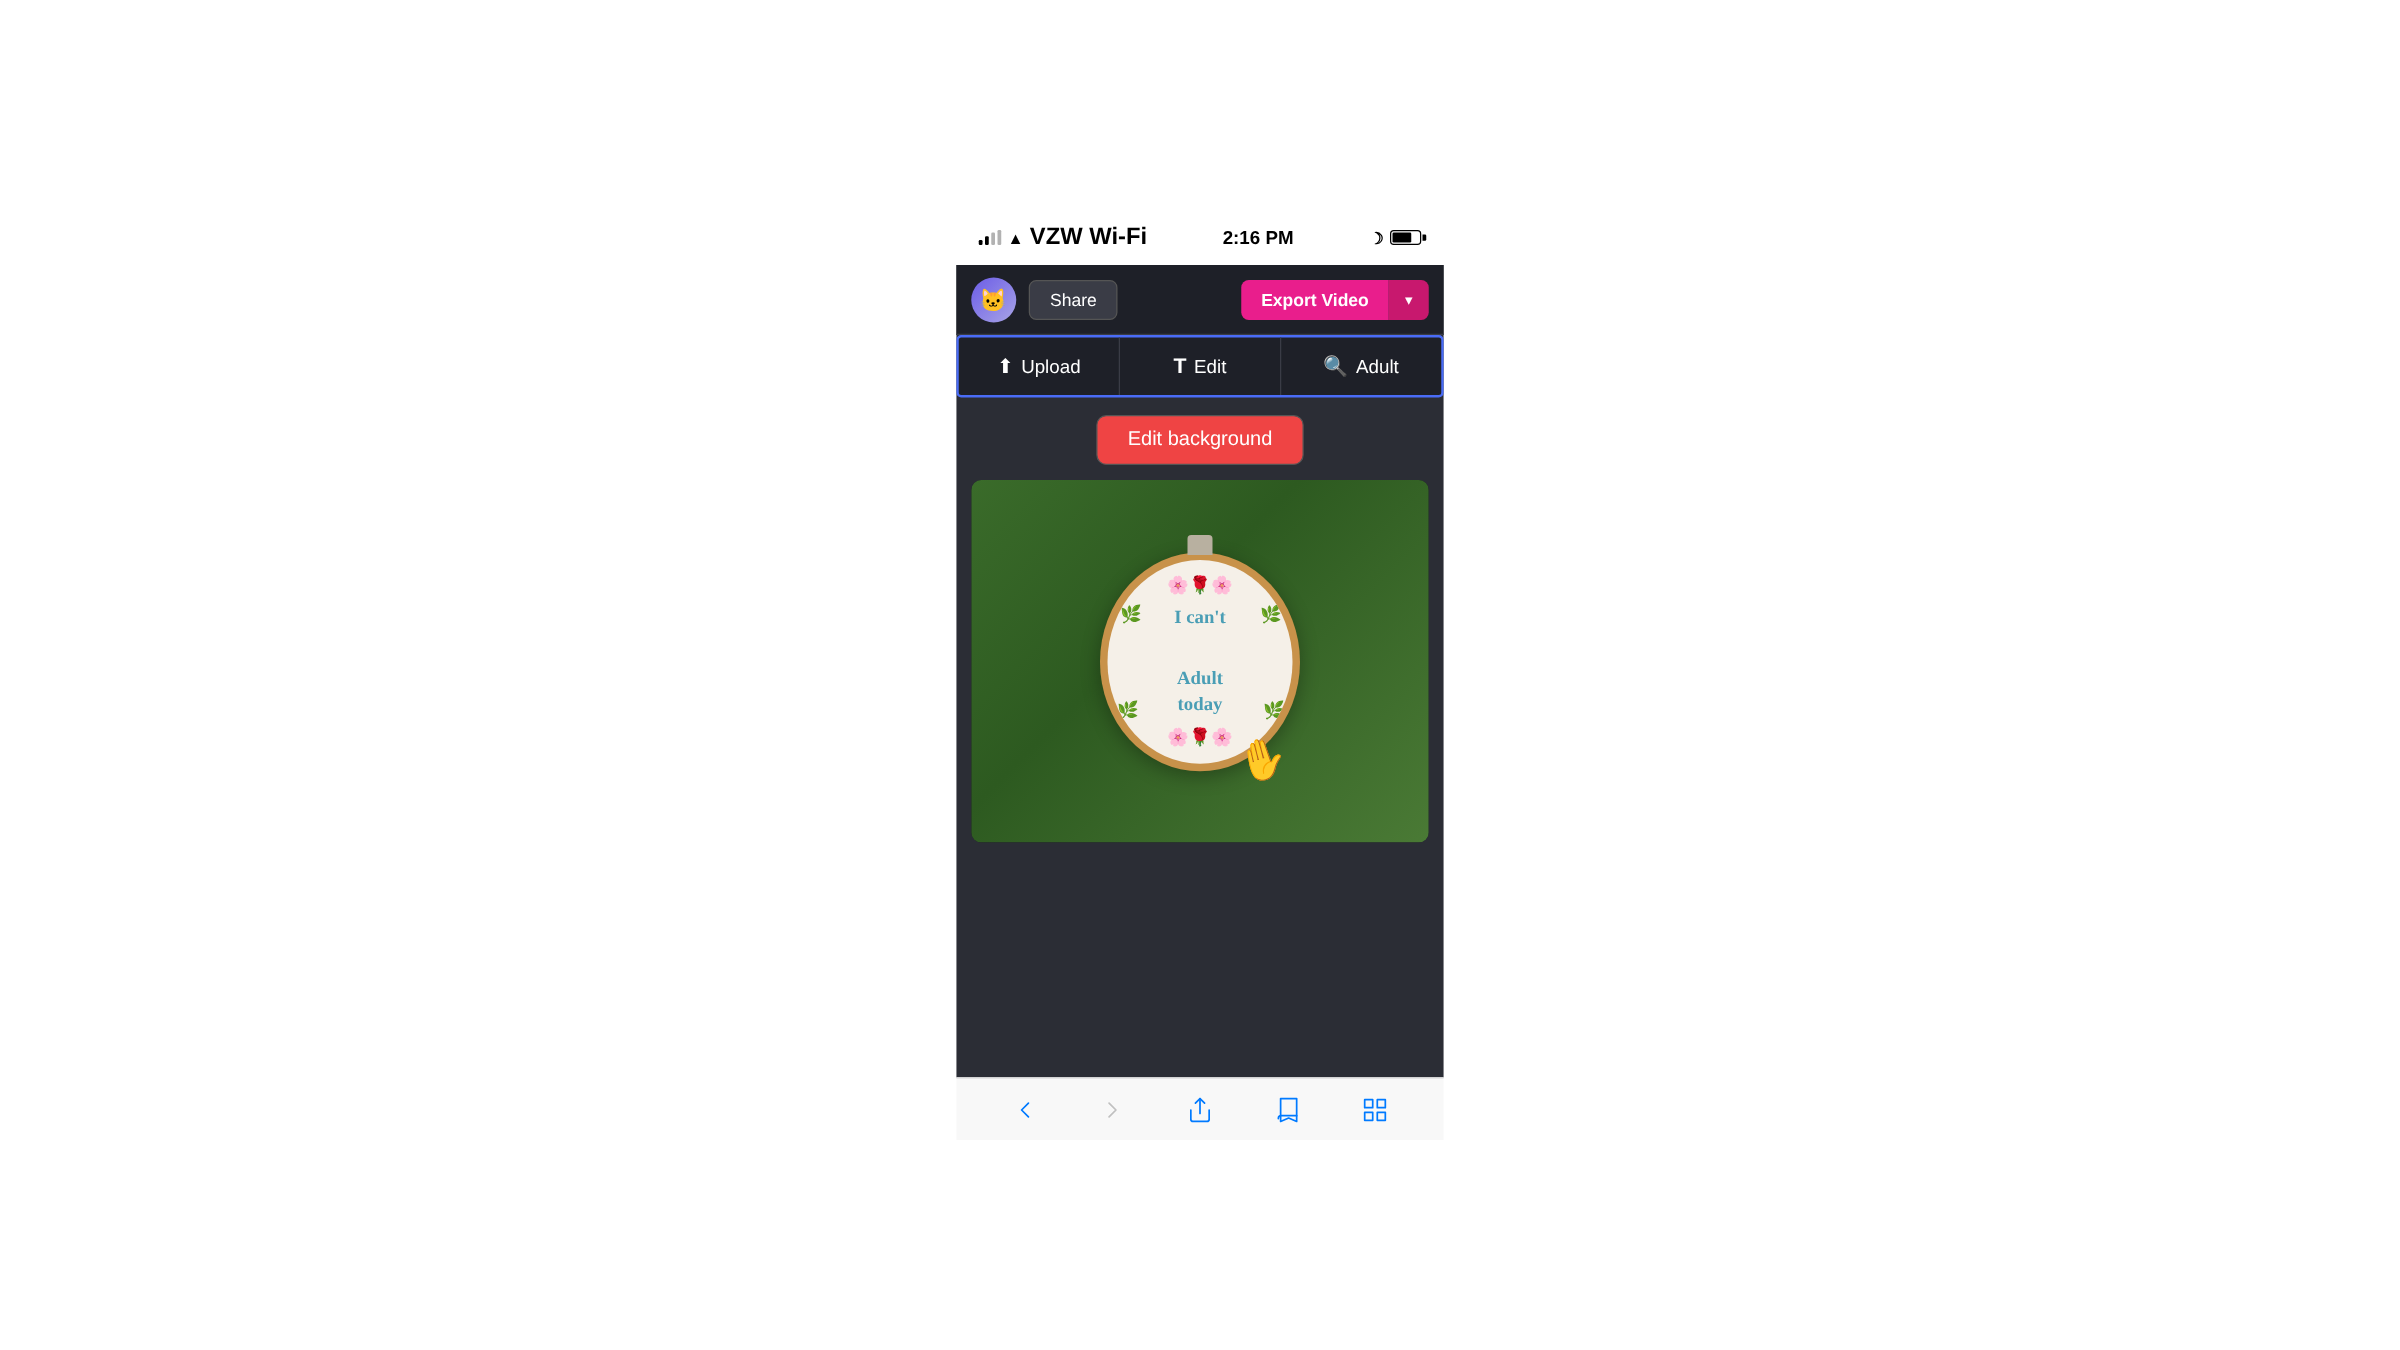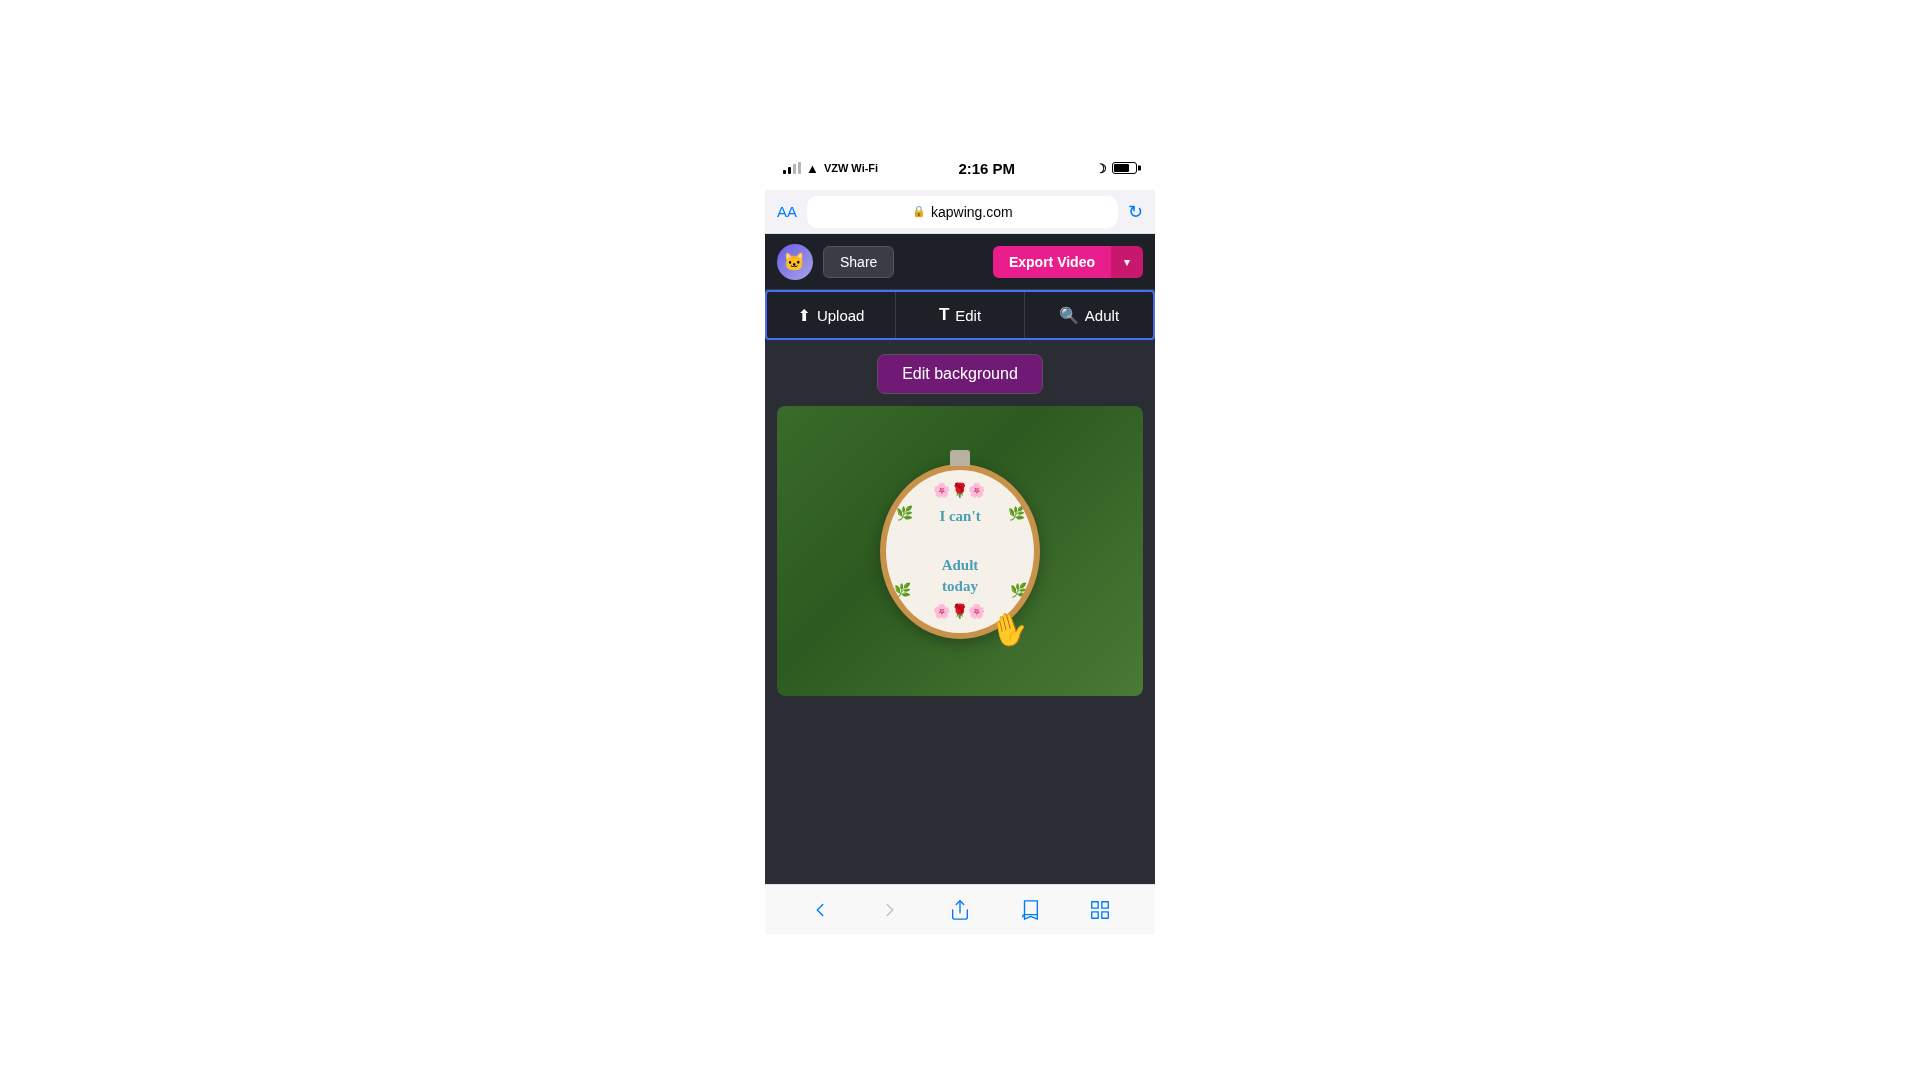--- a/index.html
+++ b/index.html
@@ -43,21 +43,21 @@
       gap: 2px;
       height: 12px;
     }
     .signal-bar {
       width: 3px;
       background: #000;
       border-radius: 1px;
     }
     .signal-bar.empty { background: rgba(0,0,0,0.3); }
     .wifi-icon { font-size: 13px; }
-    .carrier-text { font-size: 11px; font-weight: 600; }
+    .carrier-text { font-size: 19px; font-weight: 600; }
     .status-center { font-size: 15px; font-weight: 600; }
     .status-right { display: flex; align-items: center; gap: 5px; }
     .moon-icon { font-size: 13px; }
     .battery {
       width: 25px;
       height: 12px;
       border: 1.5px solid #000;
       border-radius: 3px;
       position: relative;
       display: flex;
@@ -205,21 +205,21 @@
     .toolbar-item:last-child { border-right: none; }
     .toolbar-icon { font-size: 16px; }
 
     
     .edit-background-area {
       padding: 14px 12px 8px;
       display: flex;
       justify-content: center;
     }
     .edit-bg-btn {
-      background: #701a75;
+      background: #ef4444;
       border: 1px solid #555;
       border-radius: 8px;
       color: #ffffff;
       font-size: 16px;
       padding: 10px 24px;
       cursor: pointer;
       font-weight: 400;
     }
 
     
@@ -423,28 +423,20 @@
     </div>
     <div class="status-center">2:16 PM</div>
     <div class="status-right">
       <span class="moon-icon">☽</span>
       <div class="battery">
         <div class="battery-level"></div>
       </div>
     </div>
   </div>
 
-  <div class="browser-bar">
-    <span class="aa-button">AA</span>
-    <div class="url-bar">
-      <span class="lock-icon">🔒</span>
-      <span>kapwing.com</span>
-    </div>
-    <span class="refresh-btn">↻</span>
-  </div>
 
   <div class="app-content">
 
     <div class="top-nav">
       <div class="avatar">
         <span>🐱</span>
       </div>
       <div class="share-btn">Share</div>
       <div style="display:flex; margin-left:auto;padding-left:40px;">
         <div class="export-btn">Export Video</div>

